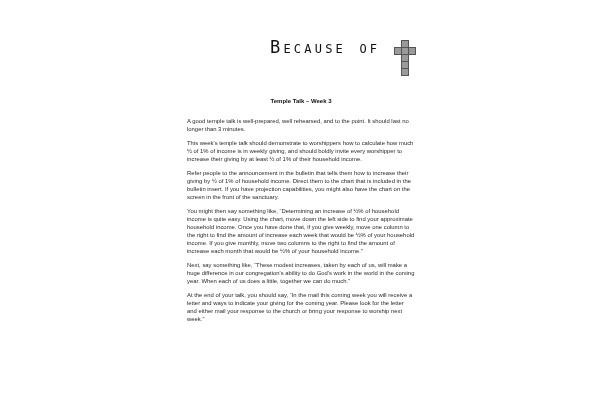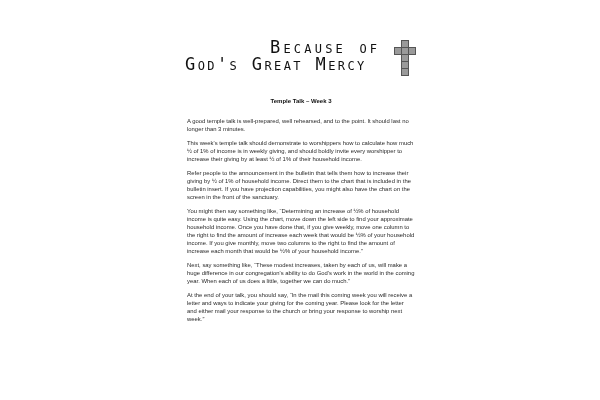--- a/index.html
+++ b/index.html
@@ -80,21 +80,20 @@
     }
     .doc p {
       margin: 0 0 6px 0;
     }
   </style>
 </head>
 <body>
 
 <div class="header">
   <div class="title-line1">Because of</div>
-  <div class="title-line2">God's Great Mercy</div>
   <div class="cross">
     <div class="tile" style="left:7px; top:0px;"></div>
     <div class="tile" style="left:0px; top:7px;"></div>
     <div class="tile" style="left:7px; top:7px;"></div>
     <div class="tile" style="left:14px; top:7px;"></div>
     <div class="tile" style="left:7px; top:14px;"></div>
     <div class="tile" style="left:7px; top:21px;"></div>
     <div class="tile" style="left:7px; top:28px;"></div>
   </div>
 </div>

